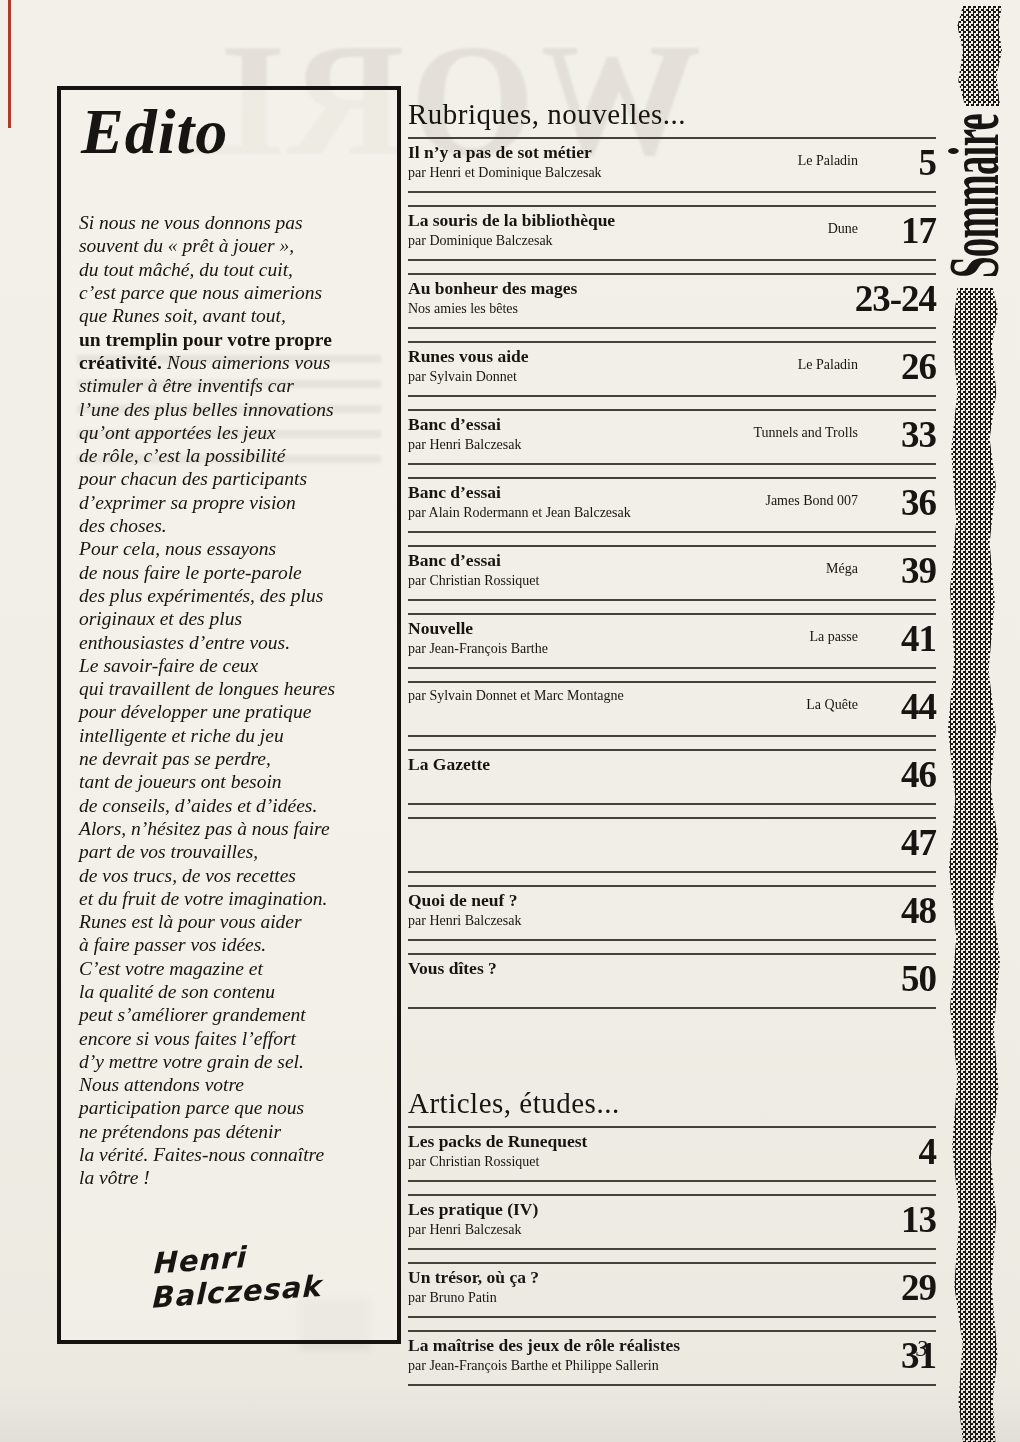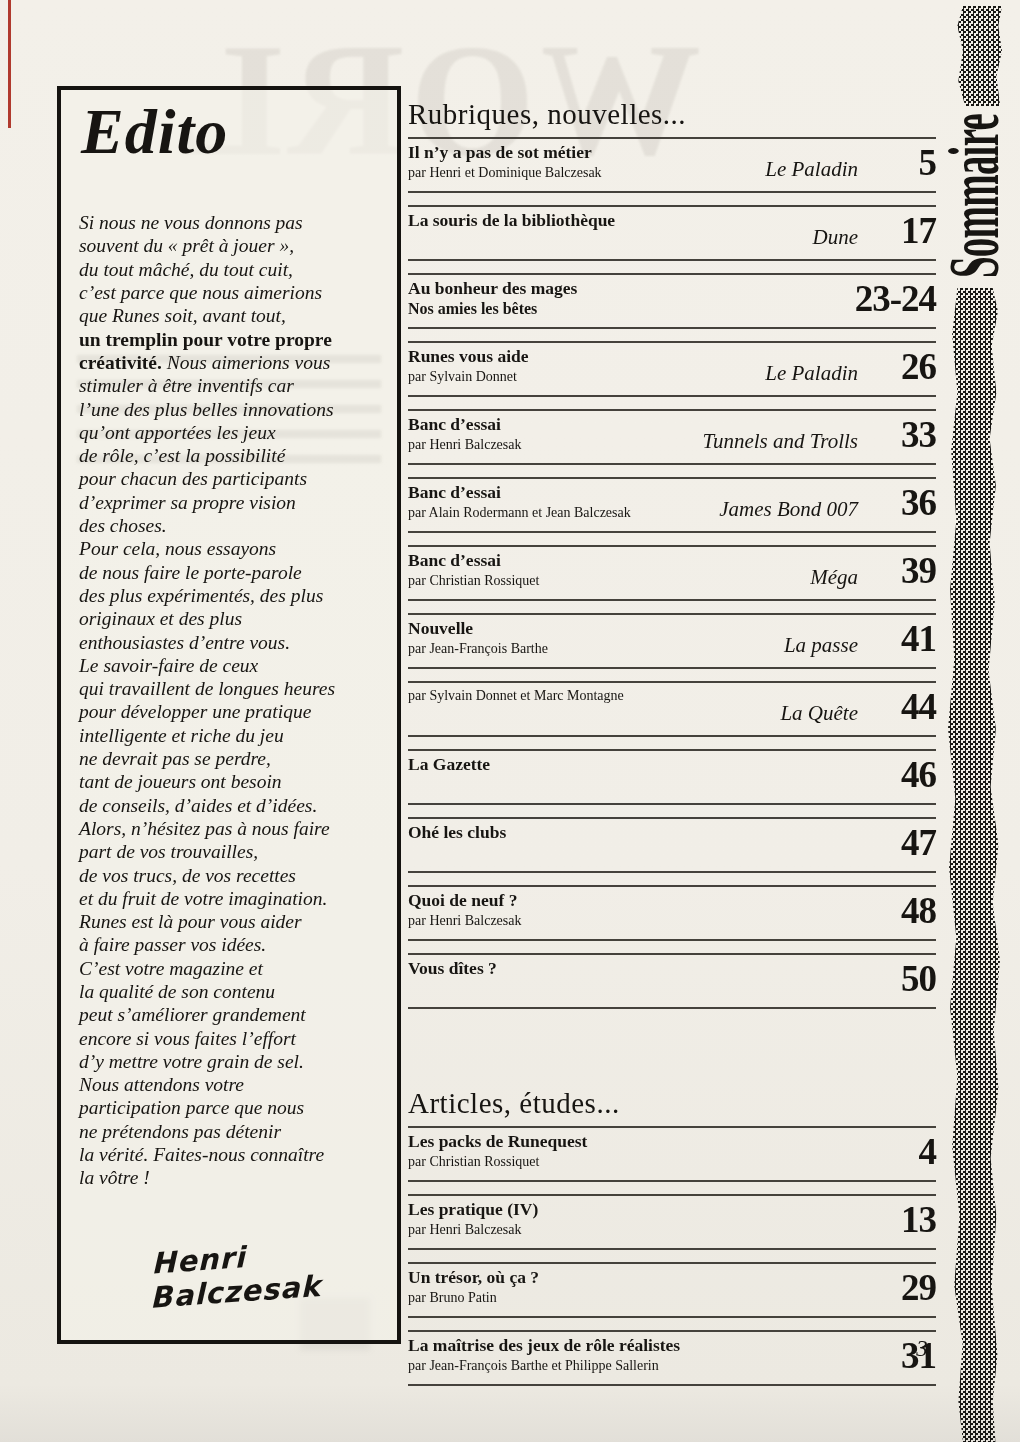--- a/index.html
+++ b/index.html
@@ -38,23 +38,23 @@
   
   .toc{position:absolute;left:408px;top:98px;width:528px;}
   .section-header{font-size:29px;font-weight:normal;letter-spacing:0.5px;margin:0 0 6px 0;}
   .section-articles{margin-top:78px;}
   .entry{display:flex;align-items:flex-start;border-top:2px solid #45423c;border-bottom:2px solid #45423c;
          margin-bottom:12px;padding:3px 0 8px;min-height:41px;box-sizing:content-box;}
   .entry-left{flex:1 1 auto;min-width:0;}
   .entry-title{font-size:17.5px;font-weight:bold;line-height:20.5px;}
   .entry-author{font-size:14px;line-height:20.5px;}
   .entry-author:empty,.entry-title2:empty,.entry-label:empty{display:none;}
-  .entry-title2{font-size:16px;font-weight:bold;line-height:20.5px;}
-  .entry-label{flex:0 0 auto;font-style:italic;font-size:21px;line-height:20.5px;
-               margin:16px 16px 0 8px;padding-top:1px;}
+  .entry-title2{font-size:14px;font-weight:normal;line-height:20.5px;}
+  .entry-label{flex:0 0 auto;font-size:14px;line-height:20.5px;
+               margin:8px 16px 0 8px;padding-top:1px;}
   .entry-page{flex:0 0 auto;min-width:62px;margin-left:auto;text-align:right;
               font-size:37px;font-weight:bold;line-height:1;align-self:center;letter-spacing:-1px;}
 
   
   .checker{background-image:repeating-conic-gradient(#191815 0% 25%,rgba(0,0,0,0) 25% 50%);
            background-size:5px 5px;}
   .band-top{position:absolute;left:956px;top:6px;width:46px;height:100px;
             clip-path:polygon(15% 0,100% 0,92% 20%,100% 45%,88% 70%,96% 100%,20% 100%,5% 75%,15% 45%,3% 20%);}
   .band-main{position:absolute;left:948px;top:288px;width:52px;height:1160px;
              clip-path:polygon(18% 0%,86% 0%,96% 2%,84% 5%,93% 9%,80% 13%,92% 17%,80% 22%,90% 27%,78% 33%,92% 38%,82% 43%,97% 48%,86% 53%,100% 58%,88% 64%,97% 69%,82% 75%,93% 80%,84% 86%,95% 92%,86% 96%,92% 100%,30% 100%,20% 96%,28% 91%,12% 86%,22% 80%,8% 74%,18% 68%,4% 62%,16% 56%,2% 50%,14% 44%,0% 38%,12% 32%,4% 26%,16% 20%,6% 14%,18% 9%,8% 4%);}
@@ -133,20 +133,21 @@
           <div class="entry-title">Il n’y a pas de sot métier</div>
           <div class="entry-author">par Henri et Dominique Balczesak</div>
         </div>
         <div class="entry-label">Le Paladin</div>
         <div class="entry-page">5</div>
       </div>
 
       <div class="entry">
         <div class="entry-left">
           <div class="entry-title">La souris de la bibliothèque</div>
+          <div class="entry-author">par Dominique Balczesak</div>
         </div>
         <div class="entry-label">Dune</div>
         <div class="entry-page">17</div>
       </div>
 
       <div class="entry">
         <div class="entry-left">
           <div class="entry-title">Au bonheur des mages</div>
           <div class="entry-title2">Nos amies les bêtes</div>
         </div>
@@ -207,23 +208,20 @@
       </div>
 
       <div class="entry">
         <div class="entry-left">
           <div class="entry-title">La Gazette</div>
         </div>
         <div class="entry-page">46</div>
       </div>
 
       <div class="entry">
-        <div class="entry-left">
-          <div class="entry-title">Ohé les clubs</div>
-        </div>
         <div class="entry-page">47</div>
       </div>
 
       <div class="entry">
         <div class="entry-left">
           <div class="entry-title">Quoi de neuf ?</div>
           <div class="entry-author">par Henri Balczesak</div>
         </div>
         <div class="entry-page">48</div>
       </div>

